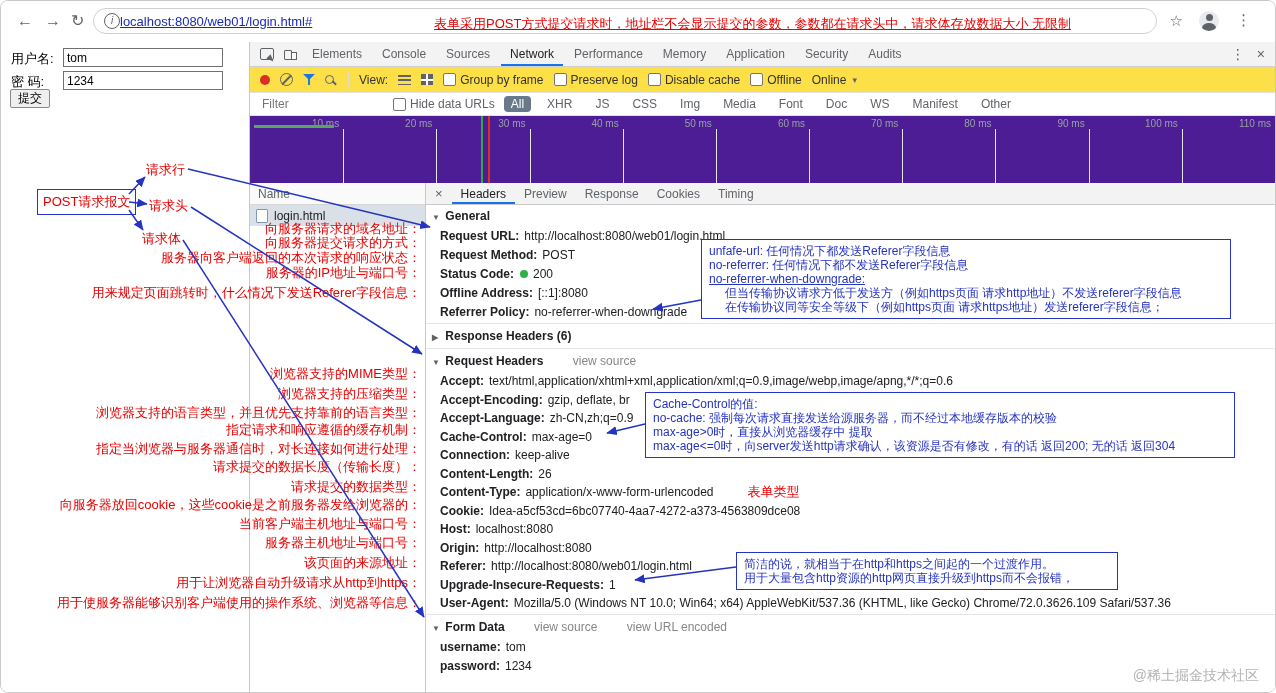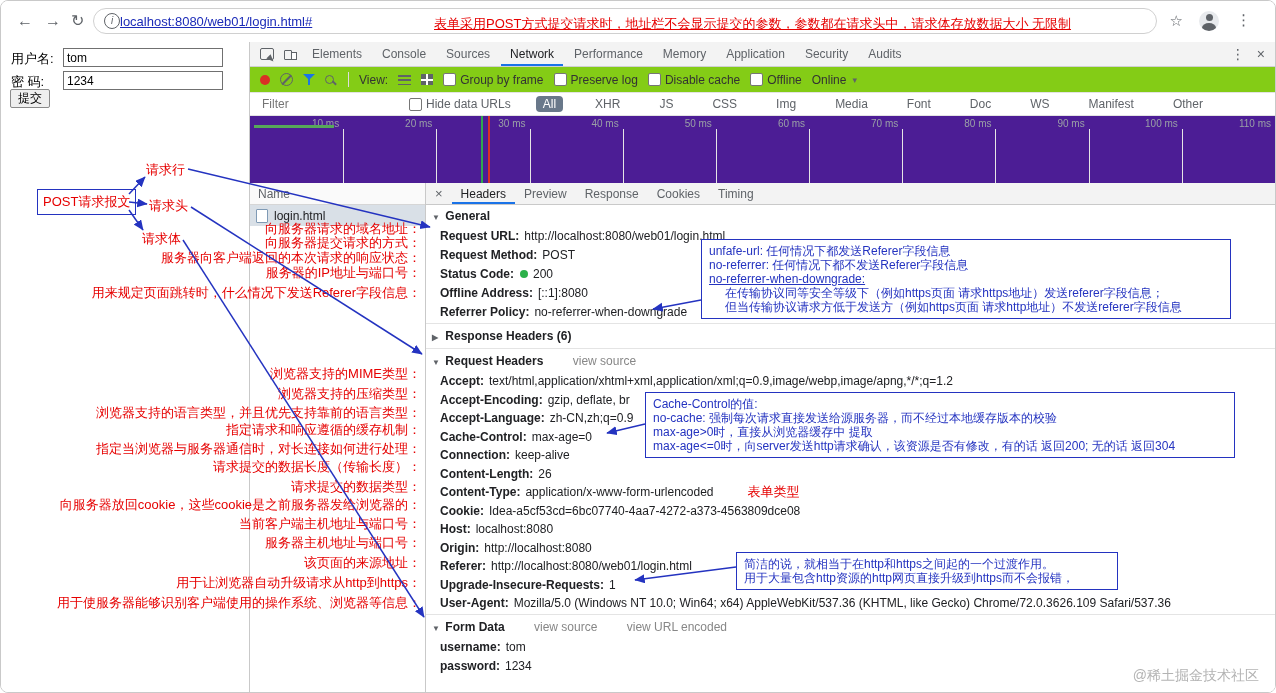--- a/index.html
+++ b/index.html
@@ -32,23 +32,23 @@
 
   
   .devtools{position:absolute;left:248px;top:41px;right:0;bottom:0;border-left:1px solid #c9c9c9;background:#fff;}
   .dt-tabbar{display:flex;align-items:center;height:24px;background:#f3f3f3;border-bottom:1px solid #d0d0d0;
     font-size:12px;color:#5f6368;padding:0 6px;gap:2px;}
   .dt-tab{padding:0 9px;height:100%;display:flex;align-items:center;cursor:default;}
   .dt-tab.active{color:#202124;box-shadow:inset 0 -2px 0 #1a73e8;}
   .bar-right{margin-left:auto;display:flex;align-items:center;gap:12px;font-size:14px;color:#5f6368;padding-right:4px;}
 
   .dt-toolbar{display:flex;align-items:center;height:25px;border-bottom:1px solid #e3e3e3;font-size:12px;
-    color:#333;gap:10px;padding:0 10px;background:#84cc16;}
+    color:#333;gap:10px;padding:0 10px;background:#fde047;}
   .dt-filterbar{display:flex;align-items:center;height:22px;border-bottom:1px solid #e3e3e3;font-size:12px;
-    color:#5f6368;gap:25px;padding:0 10px;background:#fff;}
+    color:#5f6368;gap:9px;padding:0 10px;background:#fff;}
   .rec-dot{width:10px;height:10px;border-radius:50%;background:#d93025;}
   .icon-clear{width:11px;height:11px;border:1.5px solid #5f6368;border-radius:50%;position:relative;}
   .icon-clear::after{content:"";position:absolute;left:-1px;top:4.5px;width:13px;height:1.5px;background:#5f6368;transform:rotate(-45deg);}
   .icon-funnel{width:12px;height:11px;background:#1a73e8;clip-path:polygon(0 0,100% 0,58% 45%,58% 100%,42% 100%,42% 45%);}
   .icon-search{width:7px;height:7px;border:1.5px solid #5f6368;border-radius:50%;position:relative;margin-right:4px;}
   .icon-search::after{content:"";position:absolute;left:6px;top:6px;width:5px;height:1.5px;background:#5f6368;transform:rotate(45deg);}
   .icon-inspect{width:12px;height:10px;border:1.5px solid #5f6368;border-radius:2px;position:relative;margin:0 4px;}
   .icon-inspect::after{content:"";position:absolute;right:-4px;bottom:-4px;border:3.5px solid transparent;border-left:7px solid #5f6368;transform:rotate(45deg);}
   .icon-device{width:13px;height:11px;position:relative;margin:0 4px;}
   .icon-device::before{content:"";position:absolute;left:0;top:1px;width:6px;height:8px;border:1.5px solid #5f6368;border-radius:1px;}
@@ -292,21 +292,21 @@
             <span class="tri">▶</span>
             <span>Response Headers (6)</span>
           </div>
 
           <div class="dvd"></div>
           <div class="sec-title">
             <span class="tri">▼</span>
             <span>Request Headers</span>
             <span class="lnk">view source</span>
           </div>
-          <div class="hrow hrow18"><span class="hname">Accept:</span><span>text/html,application/xhtml+xml,application/xml;q=0.9,image/webp,image/apng,*/*;q=1.2</span></div>
+          <div class="hrow hrow18"><span class="hname">Accept:</span><span>text/html,application/xhtml+xml,application/xml;q=0.9,image/webp,image/apng,*/*;q=0.6</span></div>
           <div class="hrow hrow18"><span class="hname">Accept-Encoding:</span><span>gzip, deflate, br</span></div>
           <div class="hrow hrow18"><span class="hname">Accept-Language:</span><span>zh-CN,zh;q=0.9</span></div>
           <div class="hrow hrow18"><span class="hname">Cache-Control:</span><span>max-age=0</span></div>
           <div class="hrow hrow18"><span class="hname">Connection:</span><span>keep-alive</span></div>
           <div class="hrow hrow18"><span class="hname">Content-Length:</span><span>26</span></div>
           <div class="hrow hrow18"><span class="hname">Content-Type:</span><span>application/x-www-form-urlencoded</span><span class="rednote">表单类型</span></div>
           <div class="hrow hrow18"><span class="hname">Cookie:</span><span>Idea-a5cf53cd=6bc07740-4aa7-4272-a373-4563809dce08</span></div>
           <div class="hrow hrow18"><span class="hname">Host:</span><span>localhost:8080</span></div>
           <div class="hrow hrow18"><span class="hname">Origin:</span><span>http://localhost:8080</span></div>
           <div class="hrow hrow18"><span class="hname">Referer:</span><span>http://localhost:8080/web01/login.html</span></div>
@@ -348,22 +348,22 @@
   <div class="lnote" style="top:515px">当前客户端主机地址与端口号：</div>
   <div class="lnote" style="top:534px">服务器主机地址与端口号：</div>
   <div class="lnote" style="top:554px">该页面的来源地址：</div>
   <div class="lnote" style="top:574px">用于让浏览器自动升级请求从http到https：</div>
   <div class="lnote" style="top:594px">用于使服务器能够识别客户端使用的操作系统、浏览器等信息：</div>
 
   <div class="callout" style="left:700px;top:238px;width:530px">
     <div>unfafe-url: 任何情况下都发送Referer字段信息</div>
     <div>no-referrer: 任何情况下都不发送Referer字段信息</div>
     <div class="ul">no-referrer-when-downgrade:</div>
+    <div class="ind">但当传输协议请求方低于发送方（例如https页面 请求http地址）不发送referer字段信息</div>
     <div class="ind">在传输协议同等安全等级下（例如https页面 请求https地址）发送referer字段信息；</div>
-    <div class="ind">但当传输协议请求方低于发送方（例如https页面 请求http地址）不发送referer字段信息</div>
   </div>
   <div class="callout" style="left:644px;top:391px;width:590px">
     <div>Cache-Control的值:</div>
     <div>no-cache: 强制每次请求直接发送给源服务器，而不经过本地缓存版本的校验</div>
     <div>max-age&gt;0时，直接从浏览器缓存中 提取</div>
     <div>max-age&lt;=0时，向server发送http请求确认，该资源是否有修改，有的话 返回200; 无的话 返回304</div>
   </div>
   <div class="callout" style="left:735px;top:551px;width:382px">
     <div>简洁的说，就相当于在http和https之间起的一个过渡作用。</div>
     <div>用于大量包含http资源的http网页直接升级到https而不会报错，</div>

